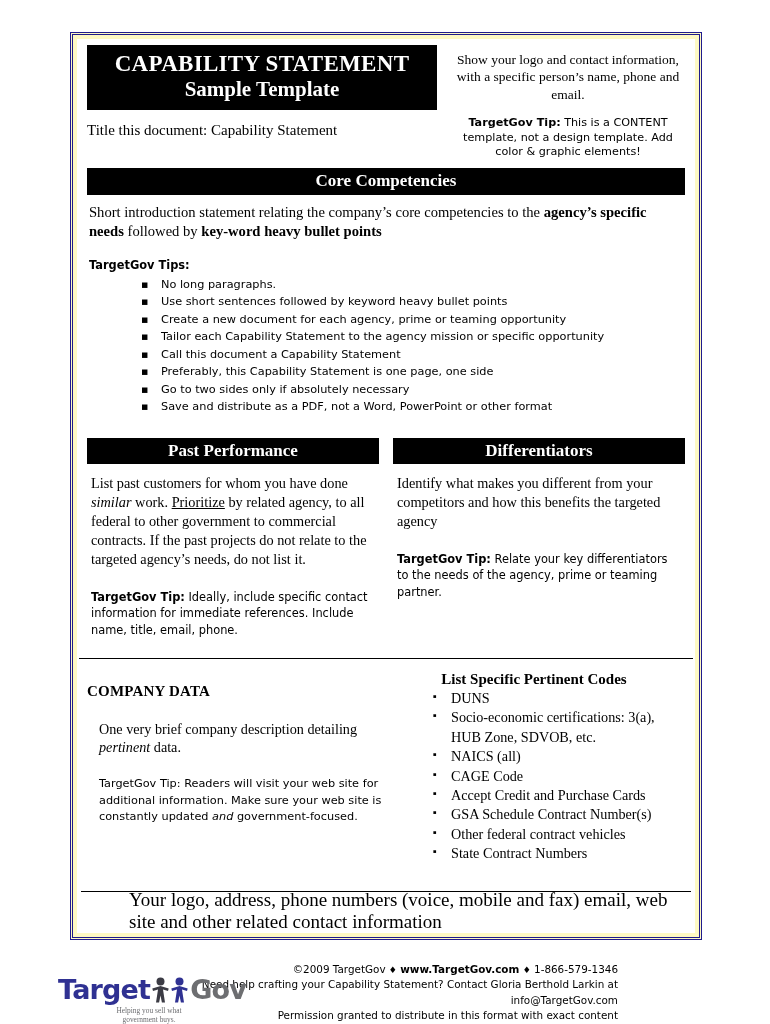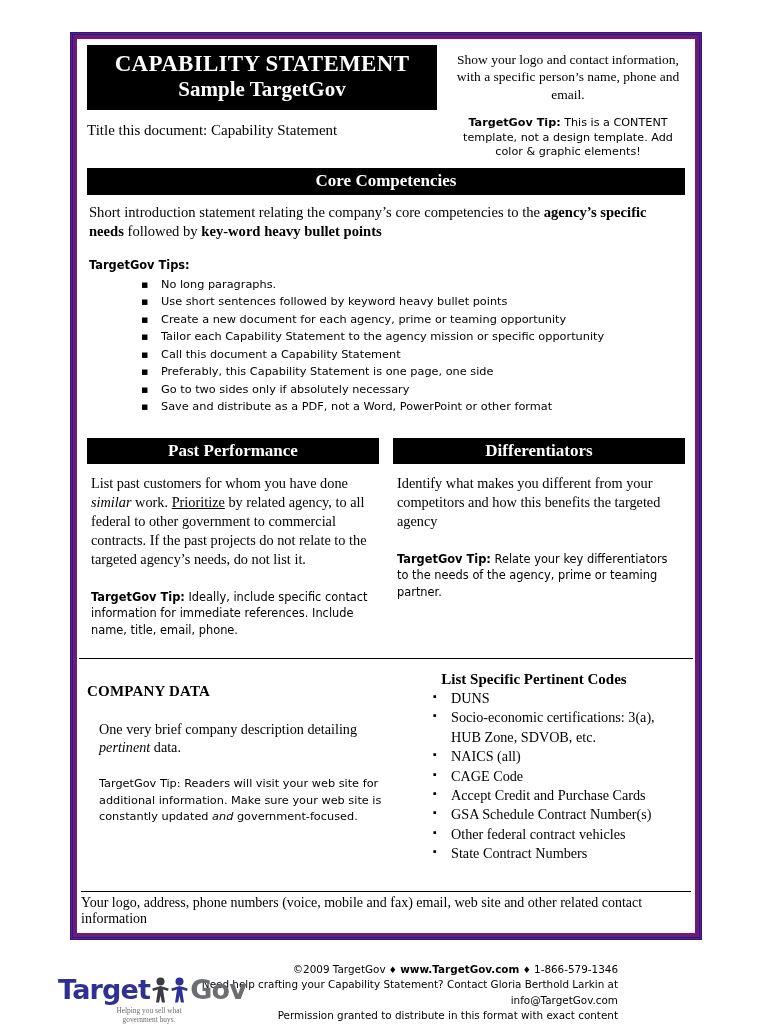--- a/index.html
+++ b/index.html
@@ -18,21 +18,21 @@
 
   
   #page-frame {
     position: absolute;
     left: 70px;
     top: 32px;
     width: 632px;
     height: 908px;
     border: 3px double #201c8c;
     box-sizing: border-box;
-    background: #701a75;
+    background: #fef9c3;
   }
   #page-inner {
     position: absolute;
     left: 4px;
     top: 4px;
     right: 4px;
     bottom: 4px;
     background: #ffffff;
   }
 
@@ -229,21 +229,22 @@
     left: 4px;
     right: 4px;
     bottom: 4px;
     height: 37px;
     border-top: 1.6px solid #000;
     display: flex;
     align-items: center;
     justify-content: center;
   }
   .contact-box span {
-    font-size: 14px;
+    font-size: 19px;
+    margin-left: 48px;
   }
 
   
   #footer {
     position: absolute;
     left: 0;
     top: 948px;
     width: 630px;
     height: 76px;
     display: flex;
@@ -302,21 +303,21 @@
 <body>
 
 <div id="page-frame">
   <div id="page-inner">
 
     <div class="header-row">
 
       <div class="header-left">
         <div class="title-block">
           <div class="title-line1">CAPABILITY STATEMENT</div>
-          <div class="title-line2">Sample TargetGov</div>
+          <div class="title-line2">Sample Template</div>
         </div>
         <div class="title-sub">Title this document: Capability Statement</div>
       </div>
 
       <div class="header-right">
         <div class="hdr-note">Show your logo and contact information, with a specific person’s name, phone and email.</div>
         <div class="hdr-tip">
           <b>TargetGov Tip:</b><span> This is a CONTENT template, not a design template. Add color &amp; graphic elements!</span>
         </div>
       </div>

